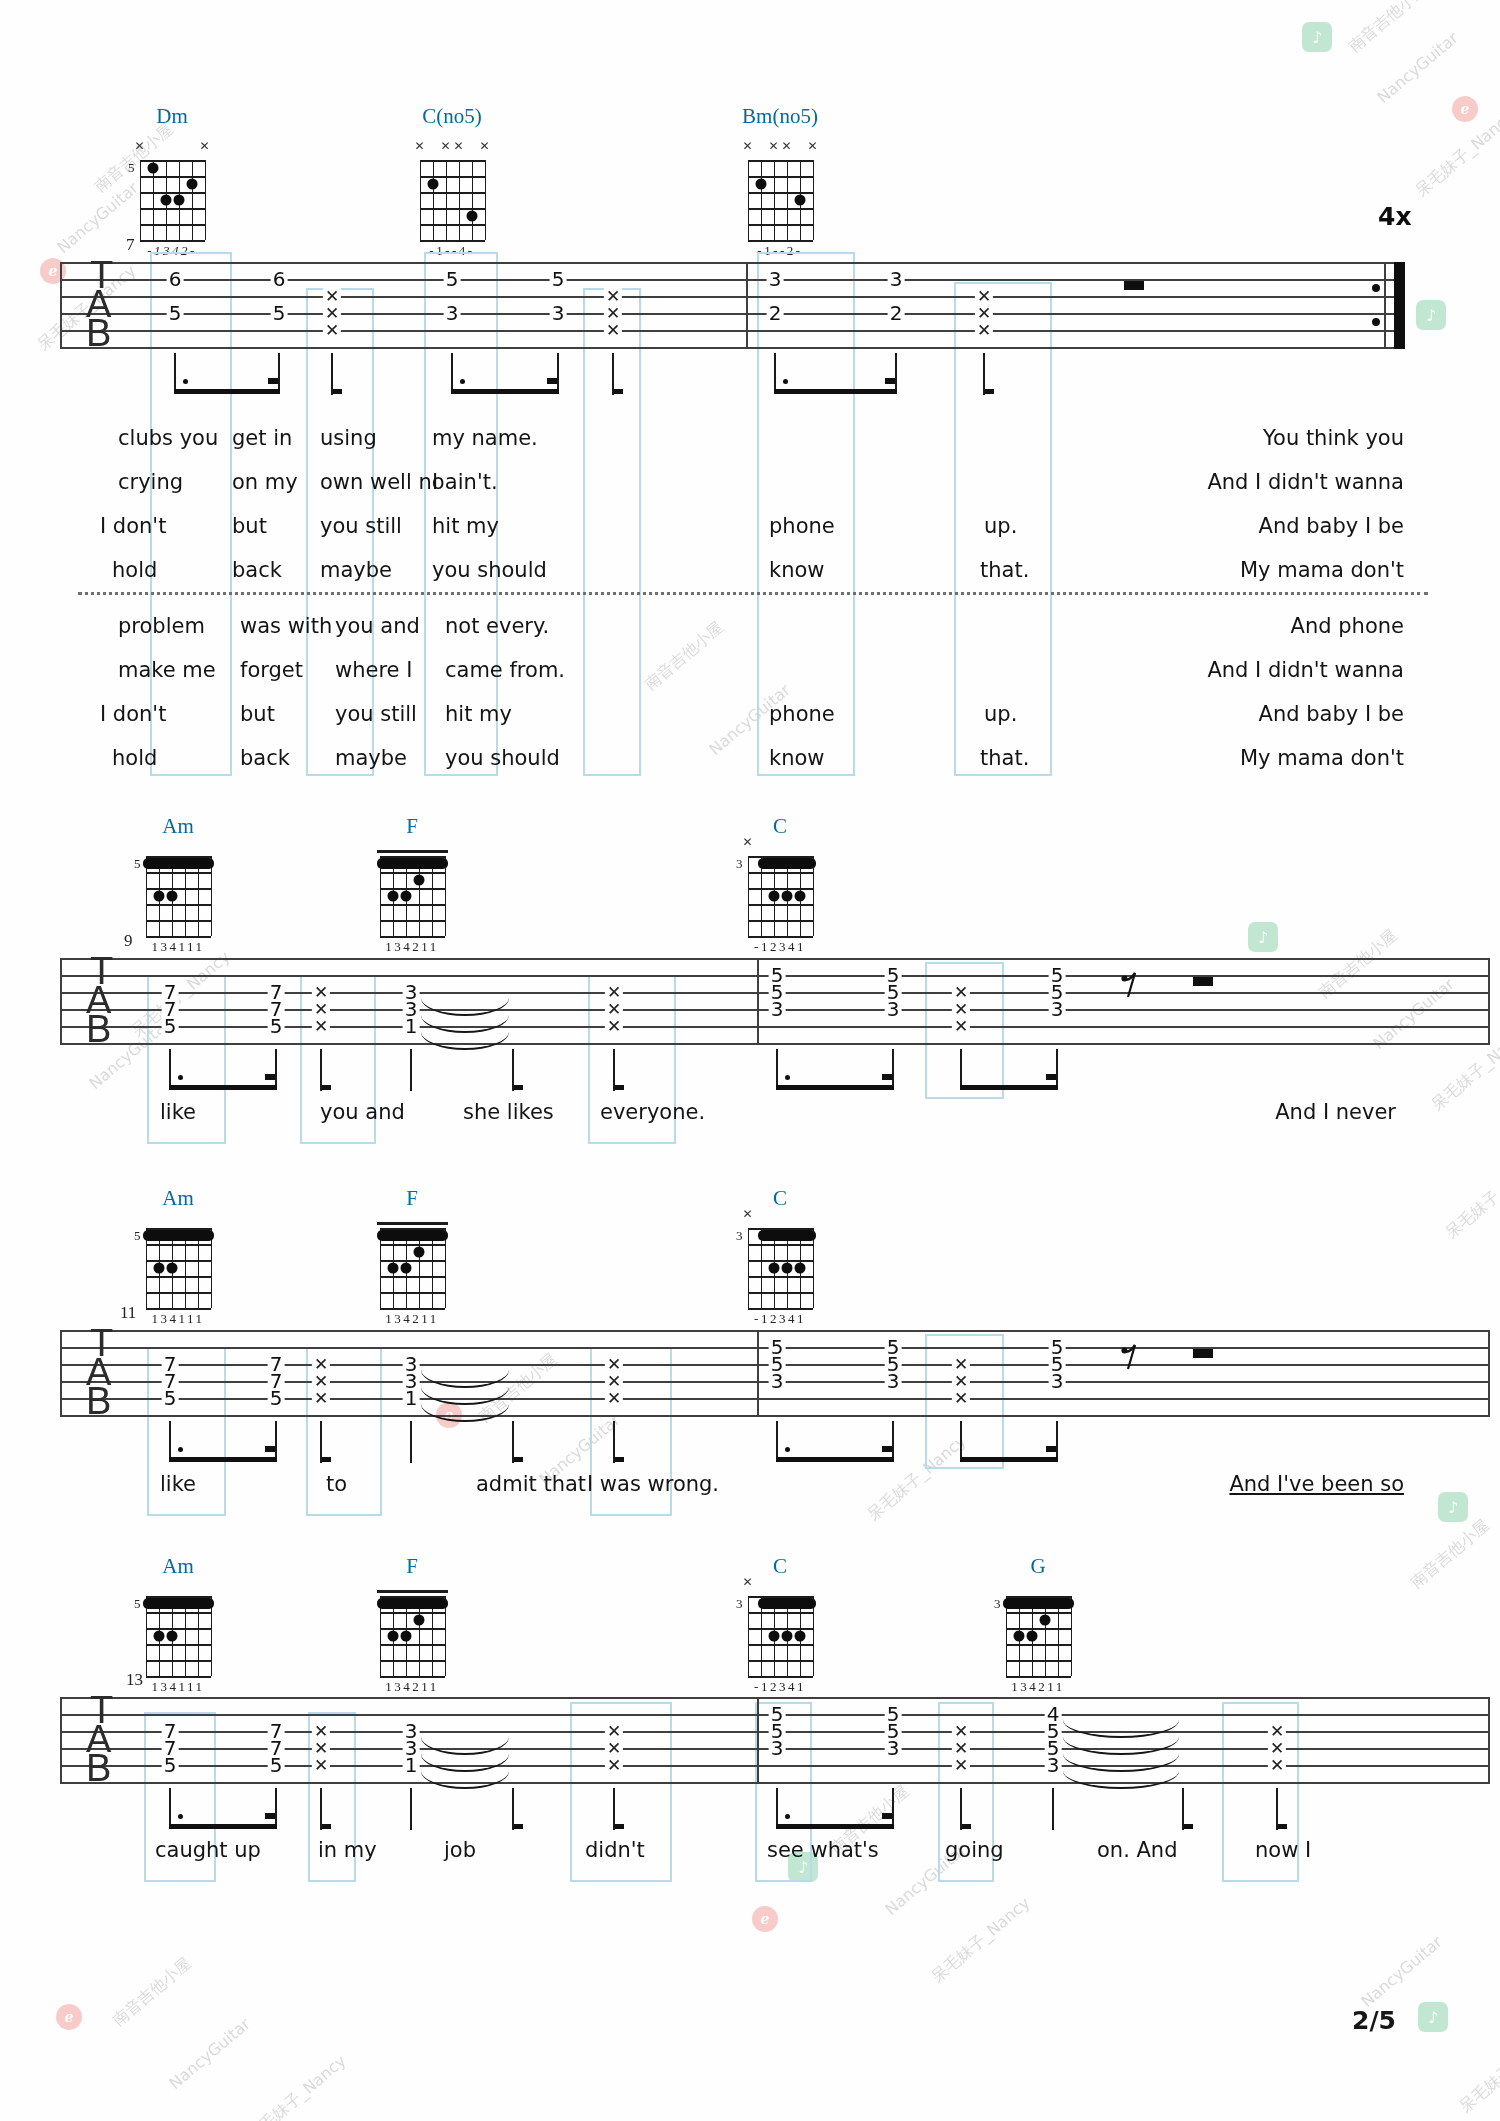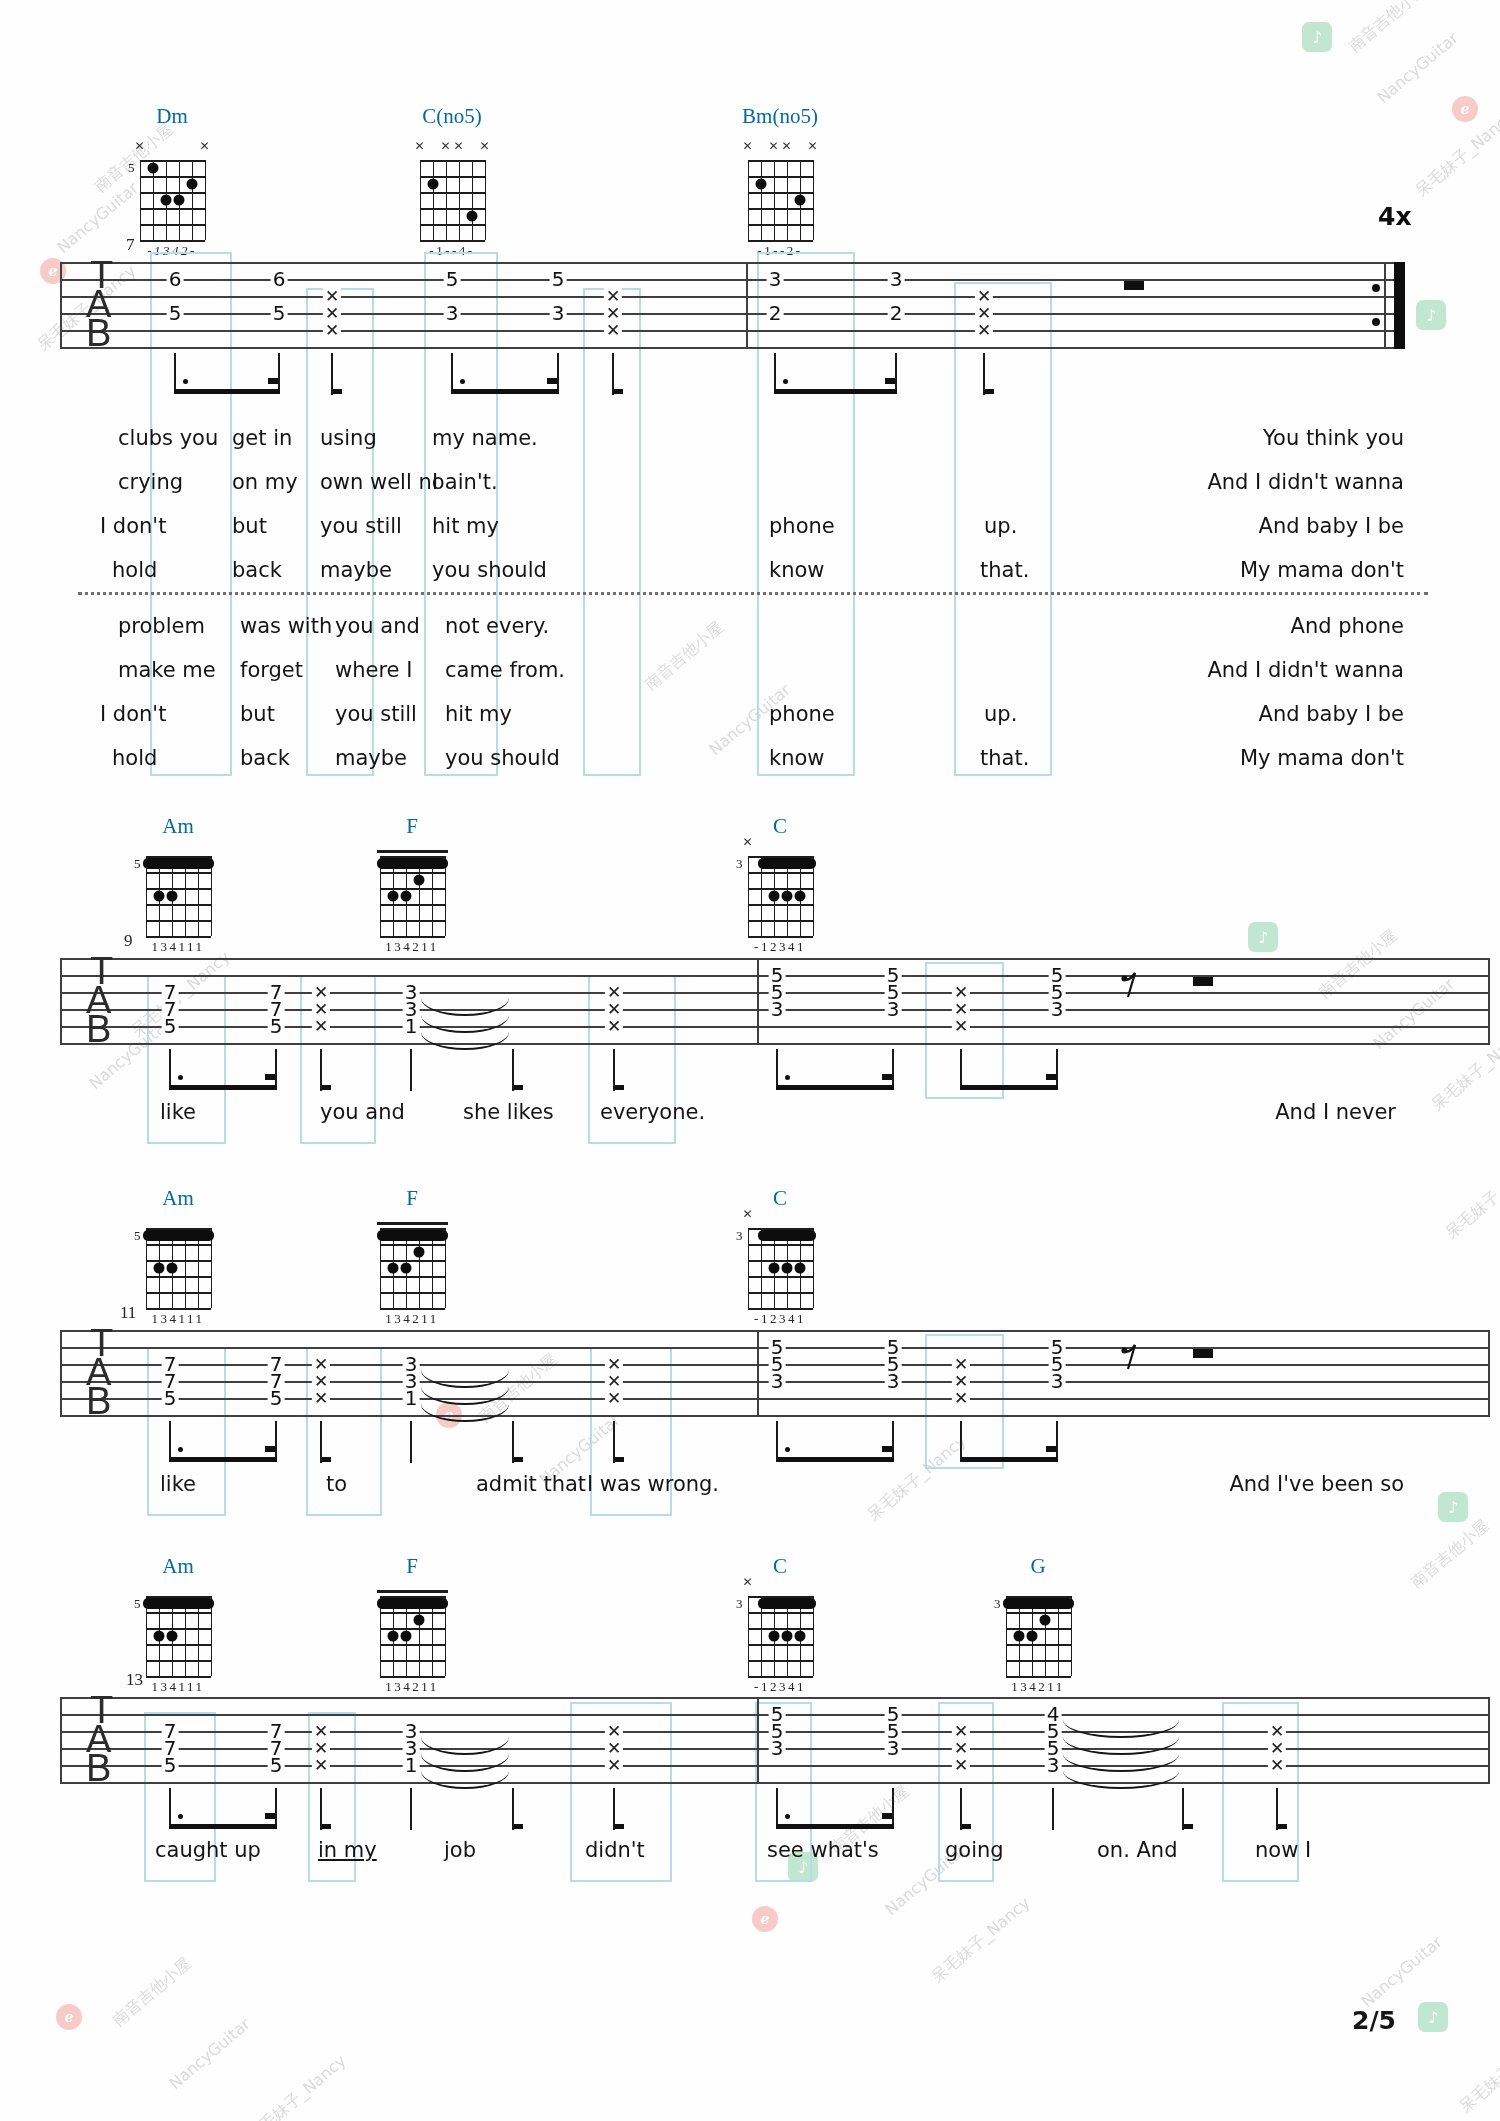--- a/index.html
+++ b/index.html
@@ -548,21 +548,21 @@
     <div class="r8" style="left: 1121px; top: 1342px;"><svg width="18" height="30" viewBox="0 0 18 30">
         <path d="M14 3 Q8 12 3 9" stroke="#111" stroke-width="2.4" fill="none"></path>
         <circle cx="3.4" cy="8.6" r="3" fill="#111"></circle>
         <line x1="14" y1="3" x2="7" y2="27" stroke="#111" stroke-width="2.2"></line>
       </svg></div>
     <div class="rest-block" style="left: 1193px; top: 1349px;"></div>
     <div class="lyr" style="left: 160px; top: 1474px;">like</div>
     <div class="lyr" style="left: 326px; top: 1474px;">to</div>
     <div class="lyr" style="left: 440px; top: 1474px; margin-left: 36px;">admit that</div>
     <div class="lyr" style="left: 587px; top: 1474px;">I was wrong.</div>
-    <div class="lyr" style="right: 96px; top: 1474px;">And I've been so</div>
+    <div class="lyr" style="right: 96px; top: 1474px; text-decoration: underline;">And I've been so</div>
     <div class="box" style="left: 144px; top: 1712px; width: 68px; height: 166px;"></div>
     <div class="box" style="left: 308px; top: 1712px; width: 44px; height: 166px;"></div>
     <div class="box" style="left: 570px; top: 1702px; width: 98px; height: 176px;"></div>
     <div class="box" style="left: 755px; top: 1702px; width: 53px; height: 176px;"></div>
     <div class="box" style="left: 938px; top: 1702px; width: 52px; height: 176px;"></div>
     <div class="box" style="left: 1222px; top: 1702px; width: 73px; height: 176px;"></div>
     <div class="sline" style="left: 60px; top: 1697px; width: 1428px;"></div>
     <div class="sline" style="left: 60px; top: 1714px; width: 1428px;"></div>
     <div class="sline" style="left: 60px; top: 1731px; width: 1428px;"></div>
     <div class="sline" style="left: 60px; top: 1748px; width: 1428px;"></div>
@@ -631,21 +631,21 @@
     <div class="note xnote" style="left: 1277px; top: 1765px;">✕</div>
     <div class="stem" style="left: 1276px; top: 1788px; height: 42px;"></div>
     <div class="bblock" style="left: 1278px; top: 1824px; width: 9px; height: 5px;"></div>
     <div class="beam" style="left: 169px; top: 1824px; width: 108px;"></div>
     <div class="bdot" style="left: 178px; top: 1814px;"></div>
     <div class="bblock" style="left: 265px; top: 1813px;"></div>
     <div class="beam" style="left: 776px; top: 1824px; width: 118px;"></div>
     <div class="bdot" style="left: 785px; top: 1814px;"></div>
     <div class="bblock" style="left: 882px; top: 1813px;"></div>
     <div class="lyr" style="left: 155px; top: 1840px;">caught up</div>
-    <div class="lyr" style="left: 318px; top: 1840px; text-decoration: underline;">in my</div>
+    <div class="lyr" style="left: 318px; top: 1840px;">in my</div>
     <div class="lyr" style="left: 444px; top: 1840px;">job</div>
     <div class="lyr" style="left: 585px; top: 1840px;">didn't</div>
     <div class="lyr" style="left: 767px; top: 1840px;">see what's</div>
     <div class="lyr" style="left: 945px; top: 1840px;">going</div>
     <div class="lyr" style="left: 1097px; top: 1840px;">on. And</div>
     <div class="lyr" style="left: 1242px; top: 1840px; margin-left: 13px;">now I</div>
     <div class="lyr" style="left: 118px; top: 428px;">clubs you</div>
     <div class="lyr" style="left: 232px; top: 428px;">get in</div>
     <div class="lyr" style="left: 320px; top: 428px;">using</div>
     <div class="lyr" style="left: 432px; top: 428px;">my name.</div>

